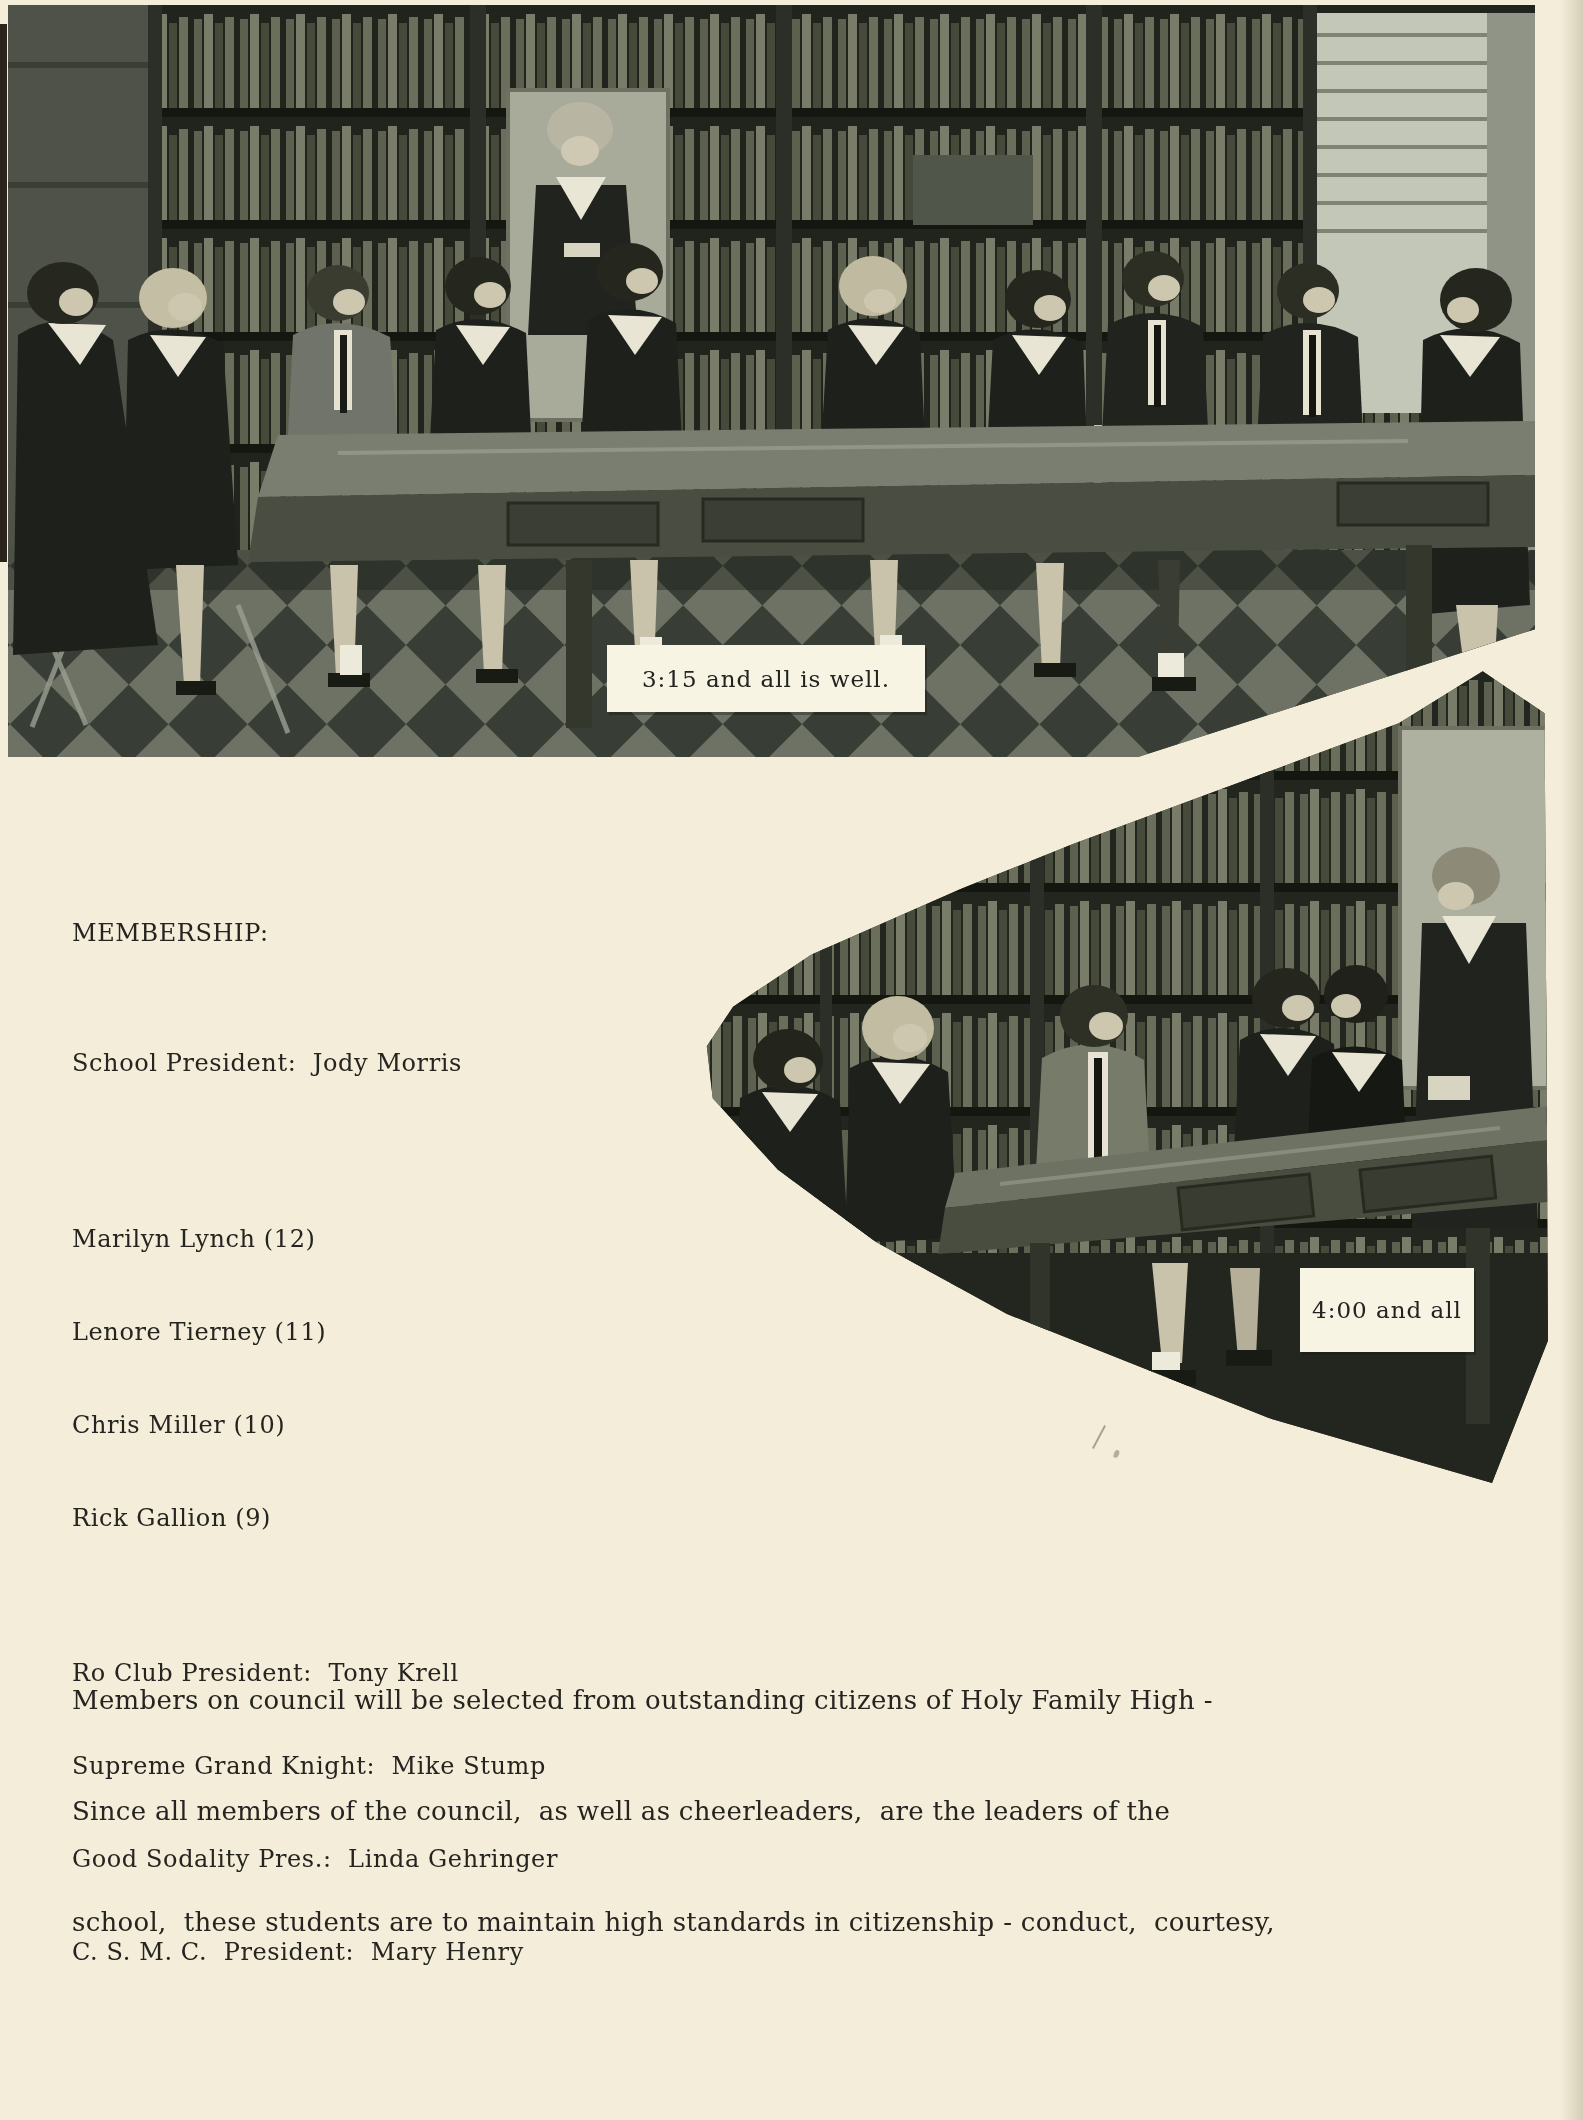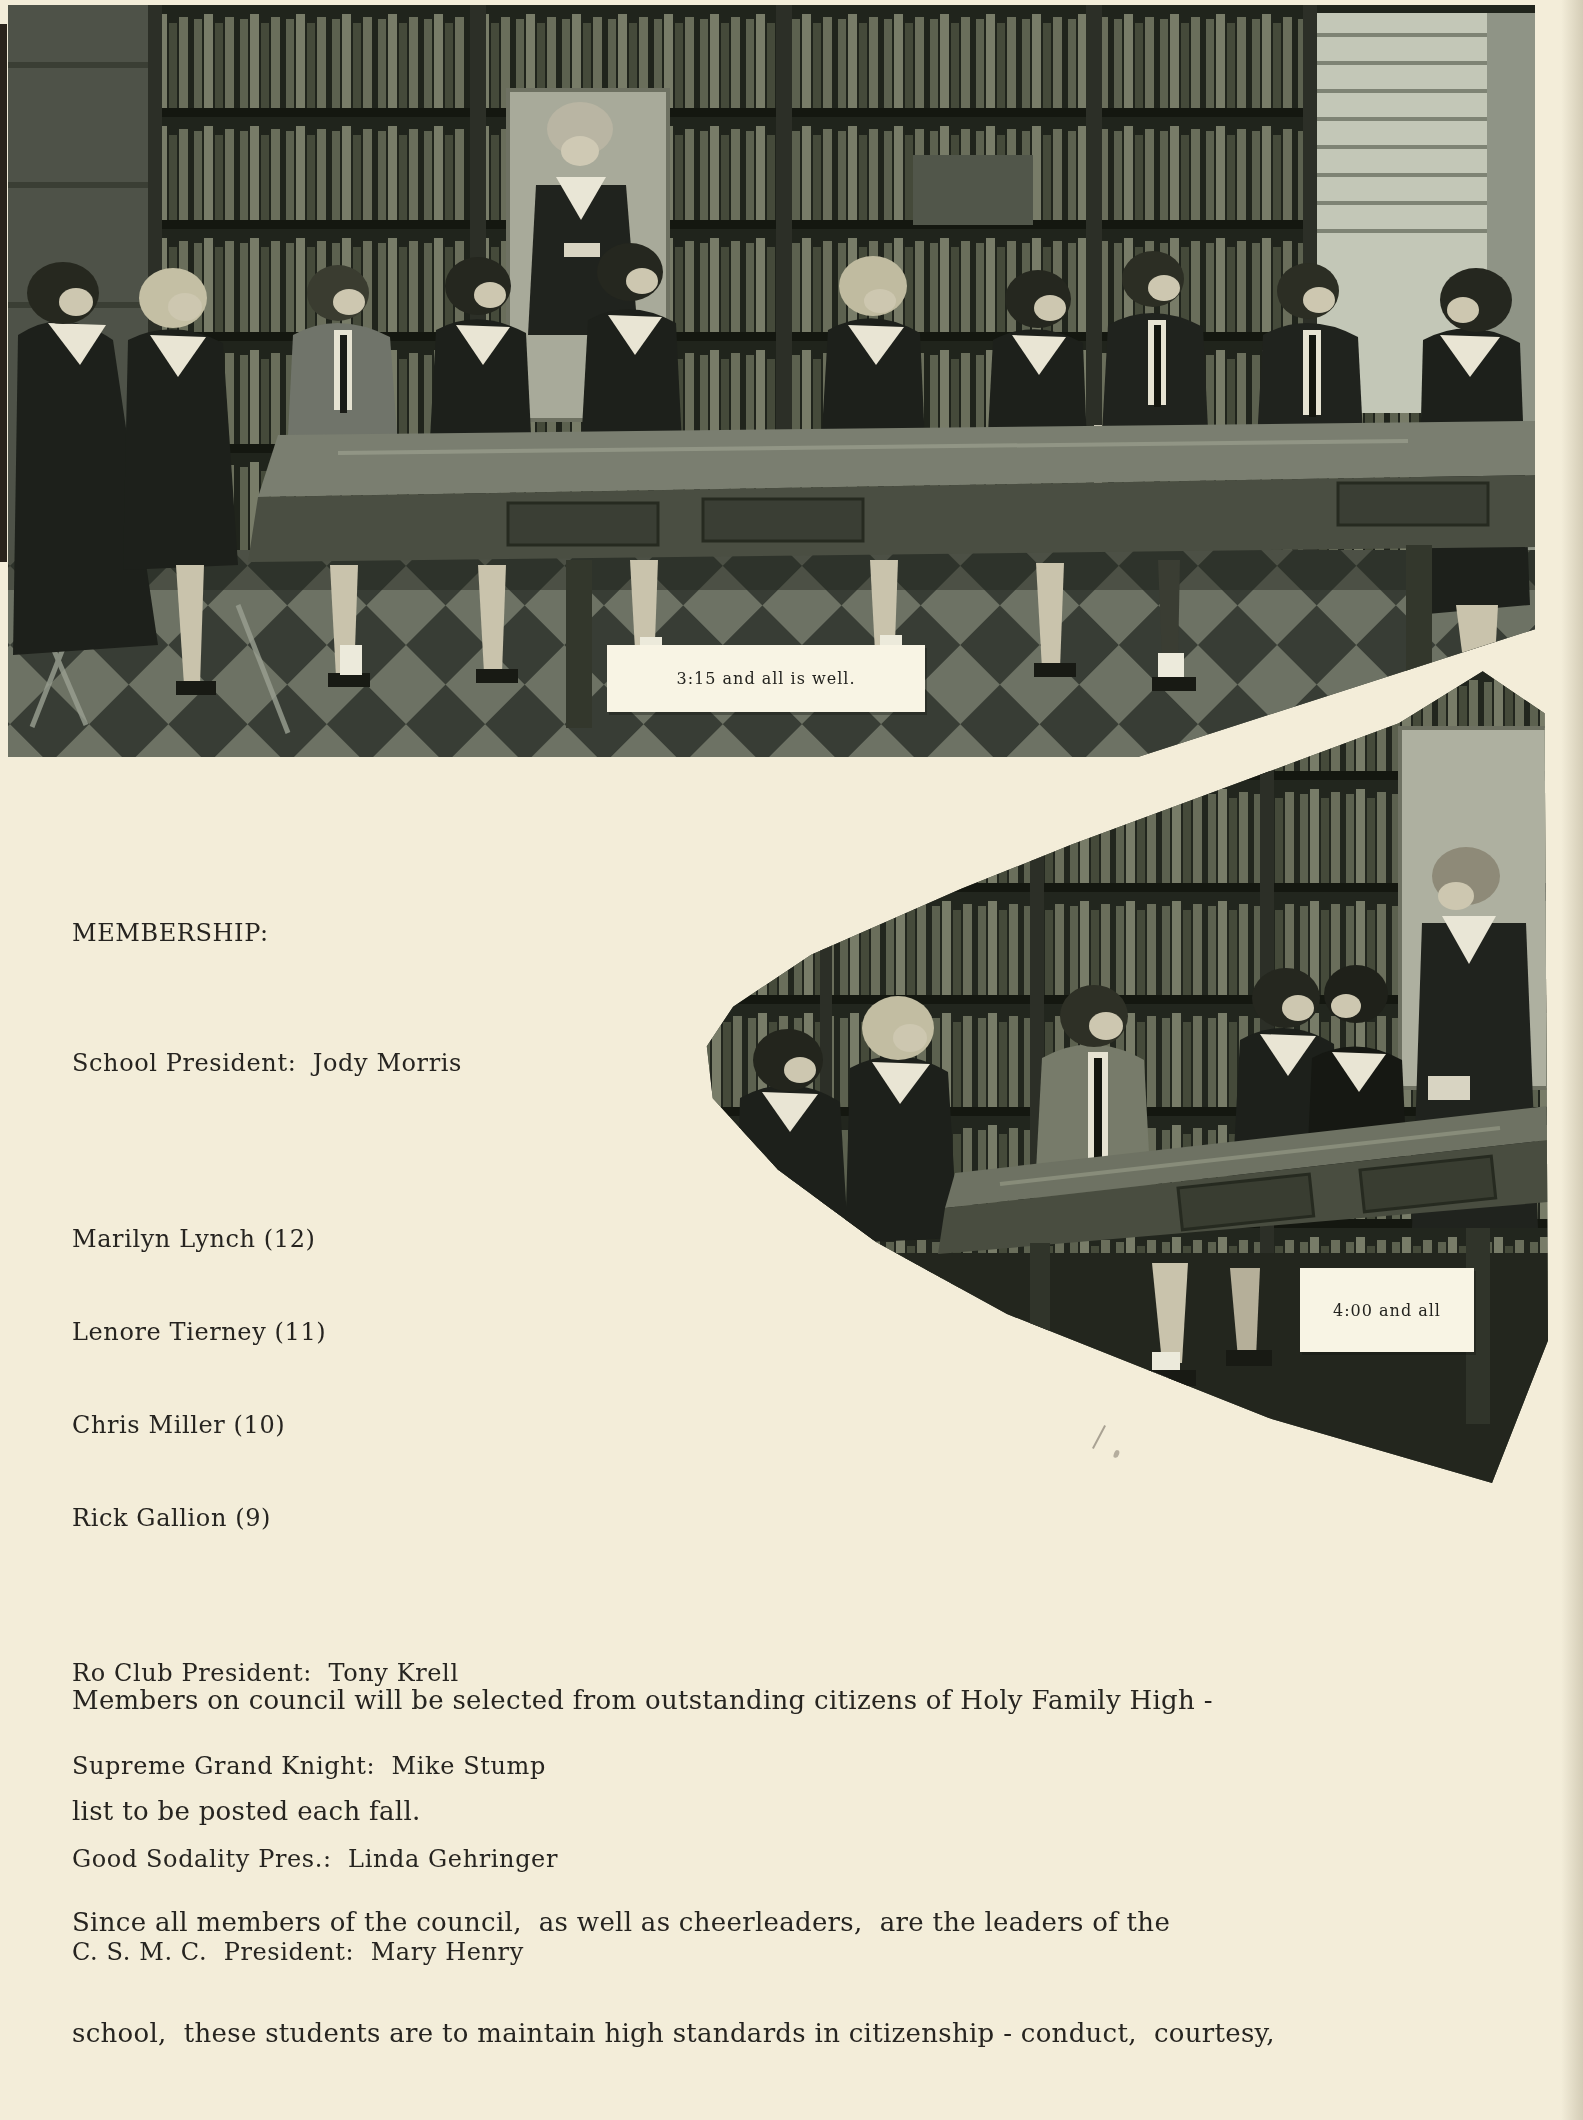--- a/index.html
+++ b/index.html
@@ -21,21 +21,21 @@
   .photo-top svg{display:block;width:100%;height:100%;}
 
   
   .photo-bottom{position:absolute;left:700px;top:668px;width:848px;height:824px;background:#4a4e44;
        clip-path:polygon(92.3% 0.4%,99.6% 5.5%,100% 81.6%,93.4% 98.9%,67% 91%,36.2% 78.4%,
                          20.8% 69.7%,9.2% 60.9%,1.5% 52.2%,0.8% 45.9%,3.9% 41.1%,13.1% 34.8%,
                          30.8% 26.8%,43.9% 21.4%,67% 12.6%,82.4% 6.7%);}
   .photo-bottom svg{display:block;width:100%;height:100%;}
 
   .caption-box{position:absolute;background:#f8f4e4;display:flex;align-items:center;justify-content:center;
-       font-family:"DejaVu Serif", serif;font-size:16px;letter-spacing:1px;color:#23231f;
+       font-family:"DejaVu Serif", serif;font-size:23px;letter-spacing:1px;color:#23231f;
        box-shadow:2px 3px 0 rgba(20,22,18,.35);}
   .caption-top{left:599px;top:640px;width:318px;height:67px;}
   .caption-bottom{left:600px;top:600px;width:174px;height:84px;}
 
   
   .membership{position:absolute;left:72px;top:856px;font-size:24px;letter-spacing:.6px;
        line-height:31px;white-space:pre;}
   .membership .heading{margin-bottom:37px;}
   .membership .sp-line{margin-bottom:21px;}
   .class-row{display:flex;}
@@ -310,21 +310,20 @@
     <div>Good Sodality Pres.:  Linda Gehringer</div>
     <div>C. S. M. C.  President:  Mary Henry</div>
     
     
     
     
   </section>
 
   <section class="body-text">
     <div>Members on council will be selected from outstanding citizens of Holy Family High -</div>
-    <div>list to be posted each fall.</div>
     <div>Since all members of the council,  as well as cheerleaders,  are the leaders of the</div>
     <div>school,  these students are to maintain high standards in citizenship - conduct,  courtesy,</div>
     
     
     
     
     
     
   </section>
 

